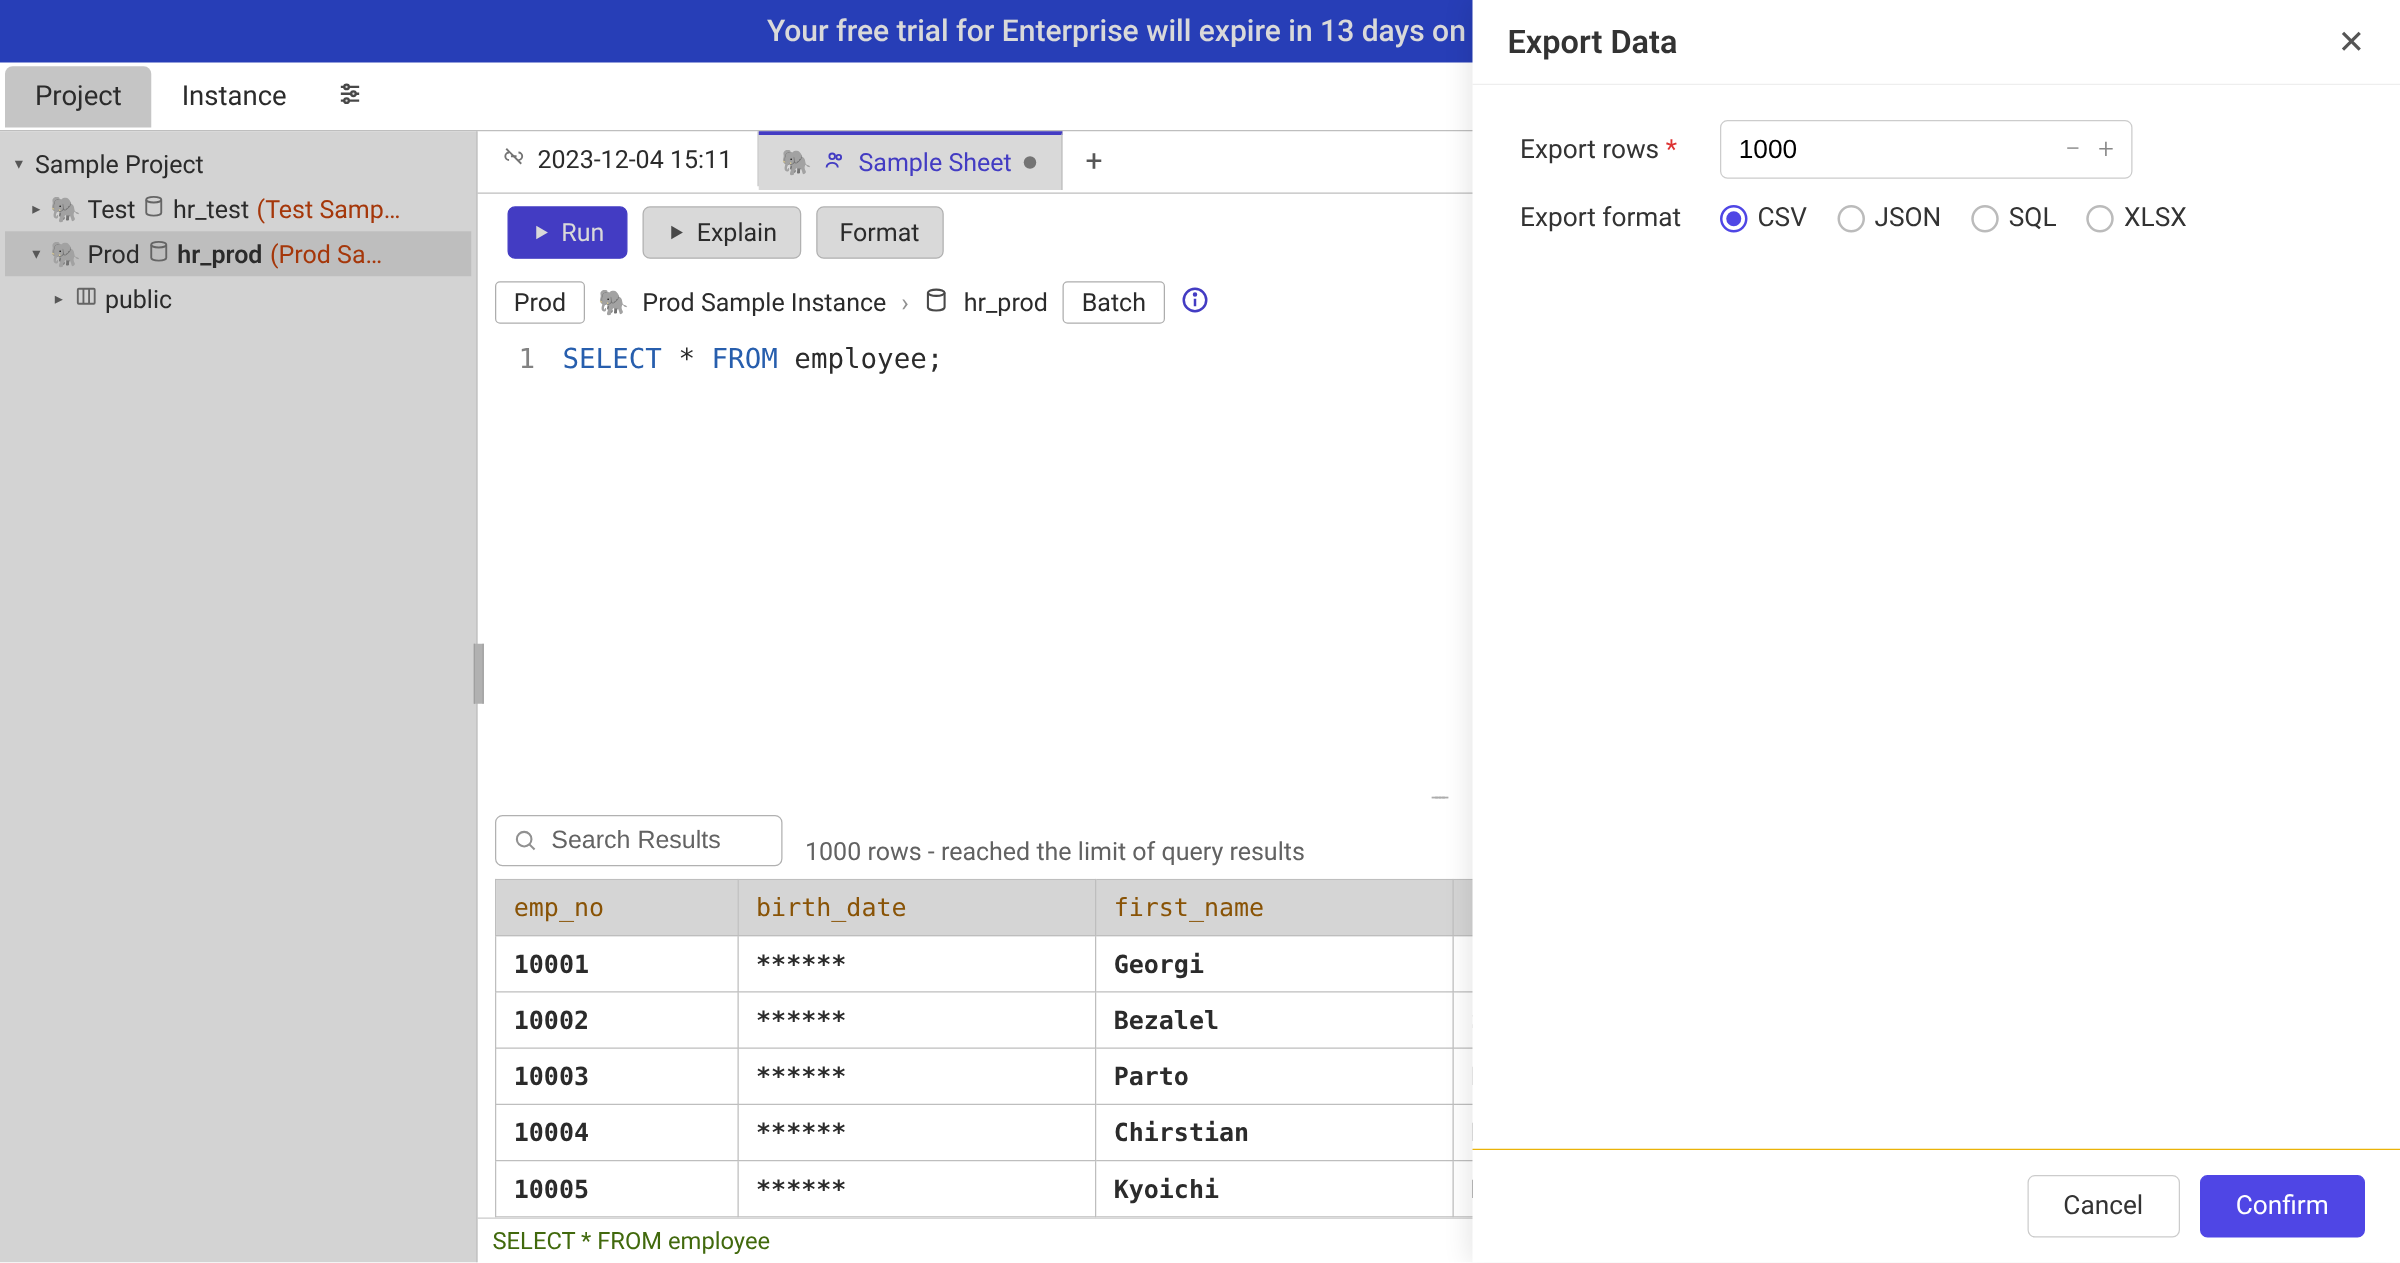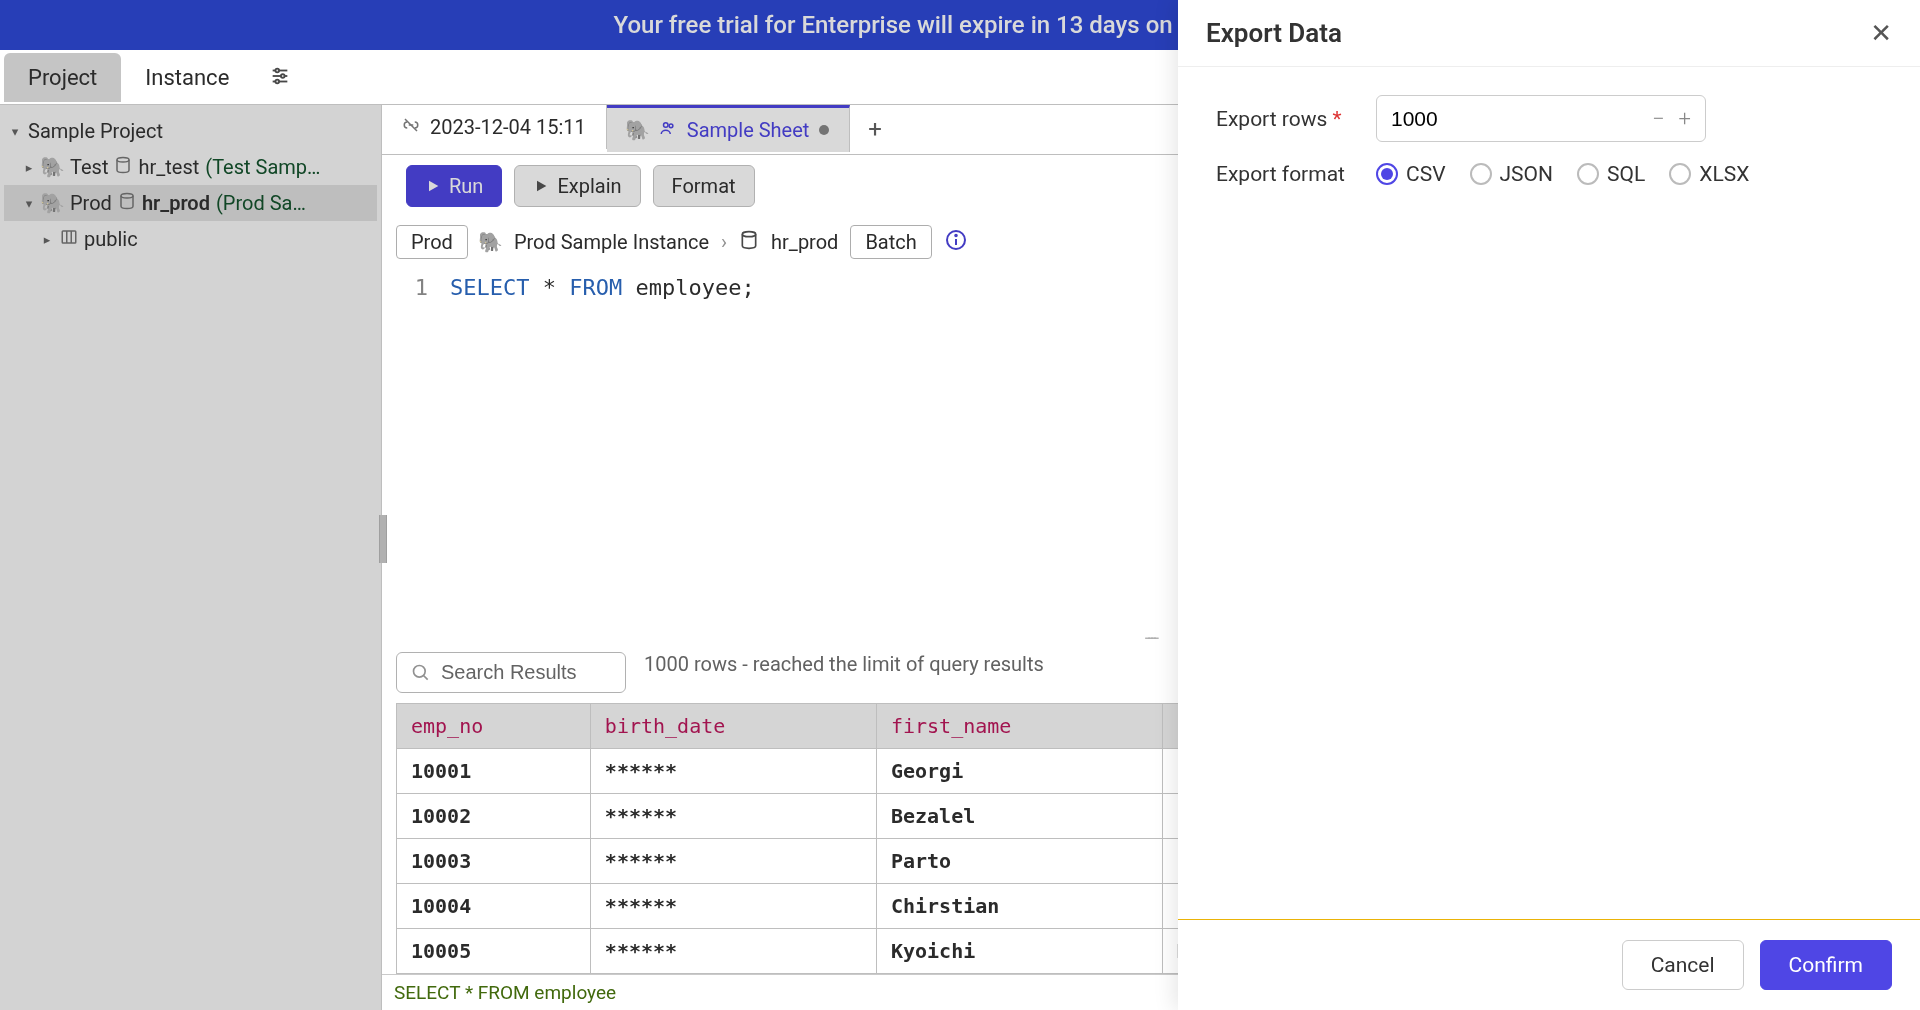--- a/index.html
+++ b/index.html
@@ -94,21 +94,21 @@
       align-items: center;
       padding: 6px 8px;
       font-size: 20px;
       cursor: pointer;
       gap: 6px;
     }
     .tree-item.root { padding-left: 4px; }
     .tree-item.level1 { padding-left: 18px; }
     .tree-item.level2 { padding-left: 36px; }
     .tree-item.selected { background: #e0e0e0; }
-    .tree-item .secondary { color: #14532d; white-space: nowrap; overflow: hidden; text-overflow: ellipsis; }
+    .tree-item .secondary { color: #c2410c; white-space: nowrap; overflow: hidden; text-overflow: ellipsis; }
     .tree-caret { width: 14px; text-align: center; color: #666; font-size: 13px; }
 
     
     .editor-area {
       flex: 1;
       display: flex;
       flex-direction: column;
       min-width: 0;
     }
     .file-tabs {
@@ -190,21 +190,21 @@
       width: 8px;
       height: 48px;
       background: #d0d0d0;
       border-left: 1px solid #bbb;
       border-right: 1px solid #bbb;
     }
 
     
     .results-bar {
       display: flex;
-      align-items: flex-start;
+      align-items: flex-end;
       padding: 10px 14px;
       gap: 18px;
     }
     .results-search {
       display: flex;
       align-items: center;
       border: 1px solid #d0d0d0;
       border-radius: 6px;
       padding: 8px 14px;
       gap: 10px;
@@ -212,21 +212,21 @@
     .results-search input { border: none; outline: none; font-size: 20px; background: transparent; width: 170px; }
     .results-text { font-size: 20px; color: #737373; }
 
     .result-table { border-collapse: collapse; width: 100%; font-family: "Menlo", monospace; font-size: 20px; }
     .result-table th, .result-table td {
       border: 1px solid #e0e0e0;
       padding: 10px 14px;
       text-align: left;
       white-space: nowrap;
     }
-    .result-table th { font-weight: 500; color: #be185d; background: #fafafa; }
+    .result-table th { font-weight: 500; color: #a16207; background: #fafafa; }
     .result-table td { font-weight: 600; }
 
     .statusbar {
       padding: 6px 12px;
       font-size: 19px;
       color: #4d7c0f;
       border-top: 1px solid #eee;
     }
 
     

